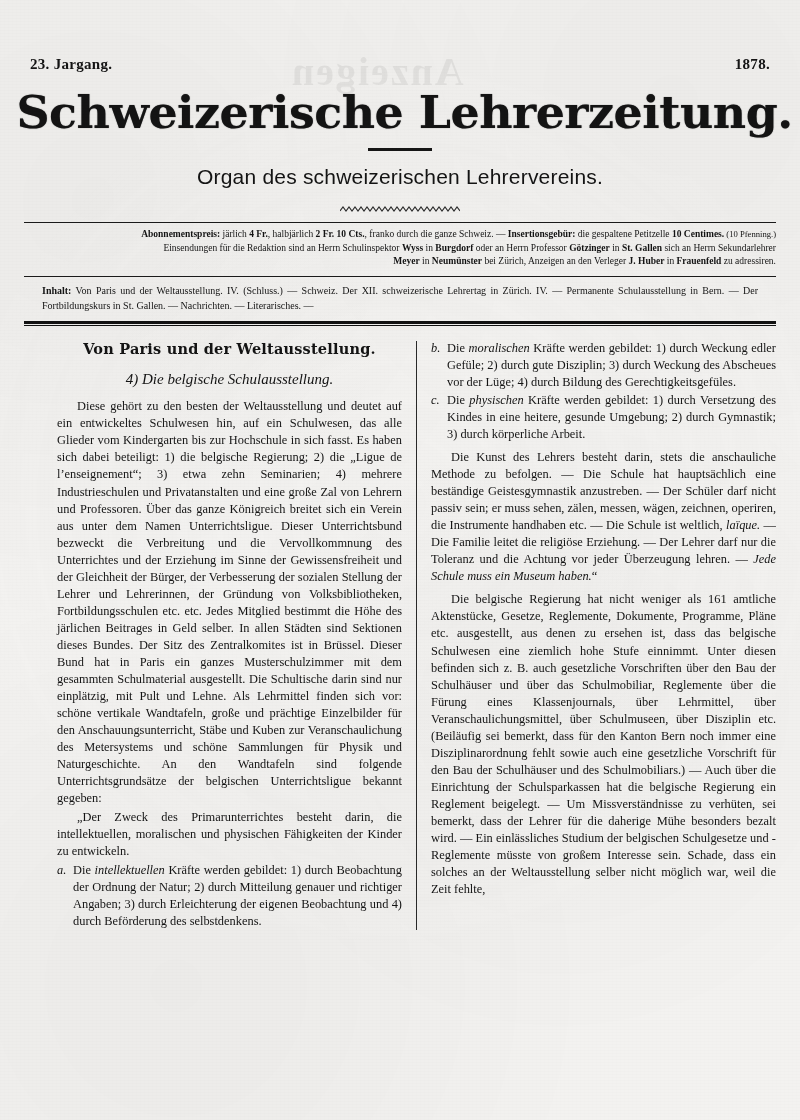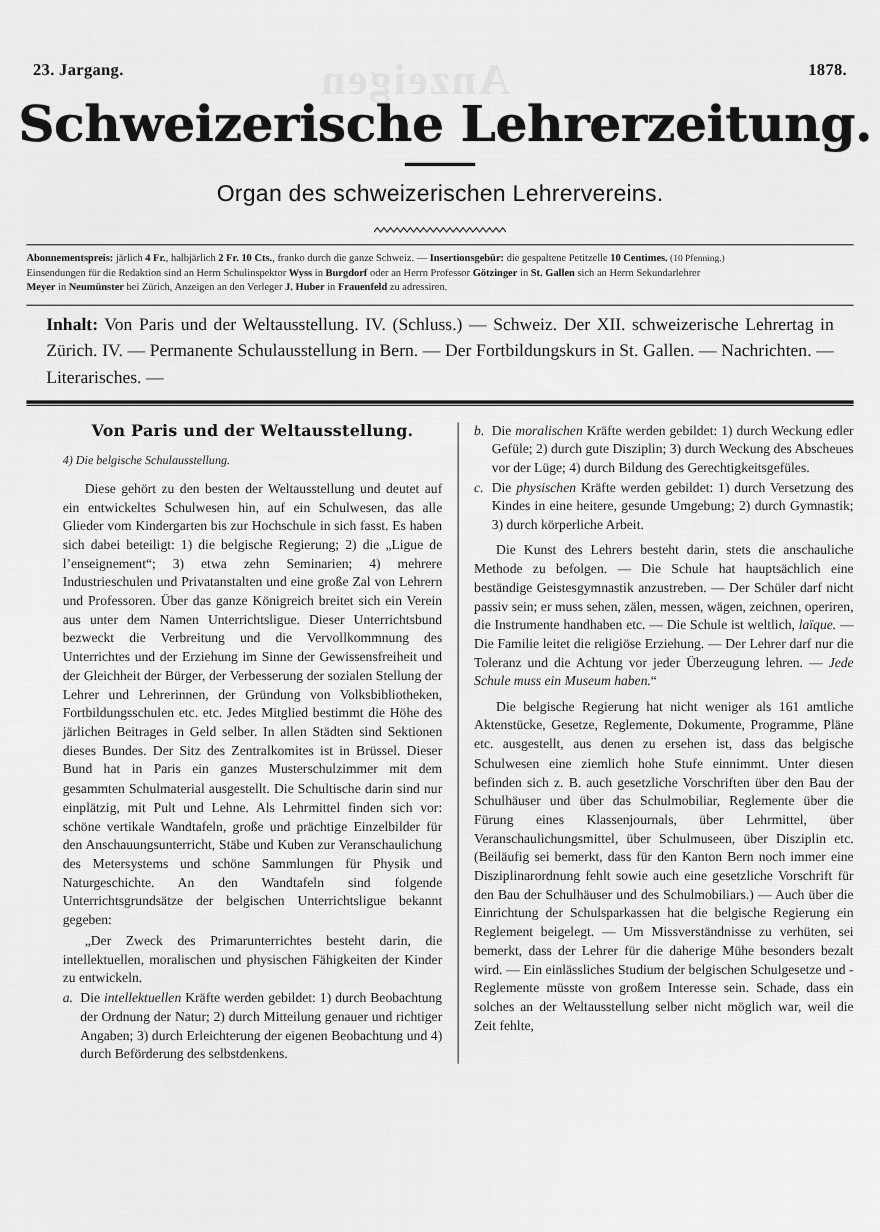--- a/index.html
+++ b/index.html
@@ -161,31 +161,31 @@
   .rule-double {
     margin: 8px 0 0;
   }
   .rule-double .a { height: 3px; background: #121212; }
   .rule-double .b { height: 1px; background: #121212; margin-top: 1px; }
 
   
   .subscription {
     font-size: 9.5px;
     line-height: 1.42;
-    text-align: left;
+    text-align: right;
     margin-top: 5px;
     letter-spacing: 0;
     font-family: Liberation Serif, serif;
   }
   .subscription b { font-weight: bold; }
   .subscription .tiny { font-size: 8.6px; }
 
   
   .inhalt {
-    font-size: 16px;
+    font-size: 10px;
     line-height: 1.5;
     text-align: justify;
     margin-top: 6px;
     padding: 0 18px;
     font-family: Liberation Serif, serif;
   }
   .inhalt b { font-weight: bold; }
 
   
   .columns {
@@ -220,22 +220,23 @@
     letter-spacing: .2px;
     margin: 0 0 10px;
     font-family: "DejaVu Serif", serif;
   }
   .art-sub-roman {
     text-align: center;
     font-size: 13px;
     margin: 0 0 9px;
   }
   .art-sub-italic {
+    text-align: center;
     font-style: italic;
-    font-size: 11px;
+    font-size: 15px;
     margin: 0 0 9px;
   }
 
   p.body {
     margin: 0;
     text-indent: 20px;
   }
   p.body + p.body { margin-top: 2px; }
 
   .listitem {

